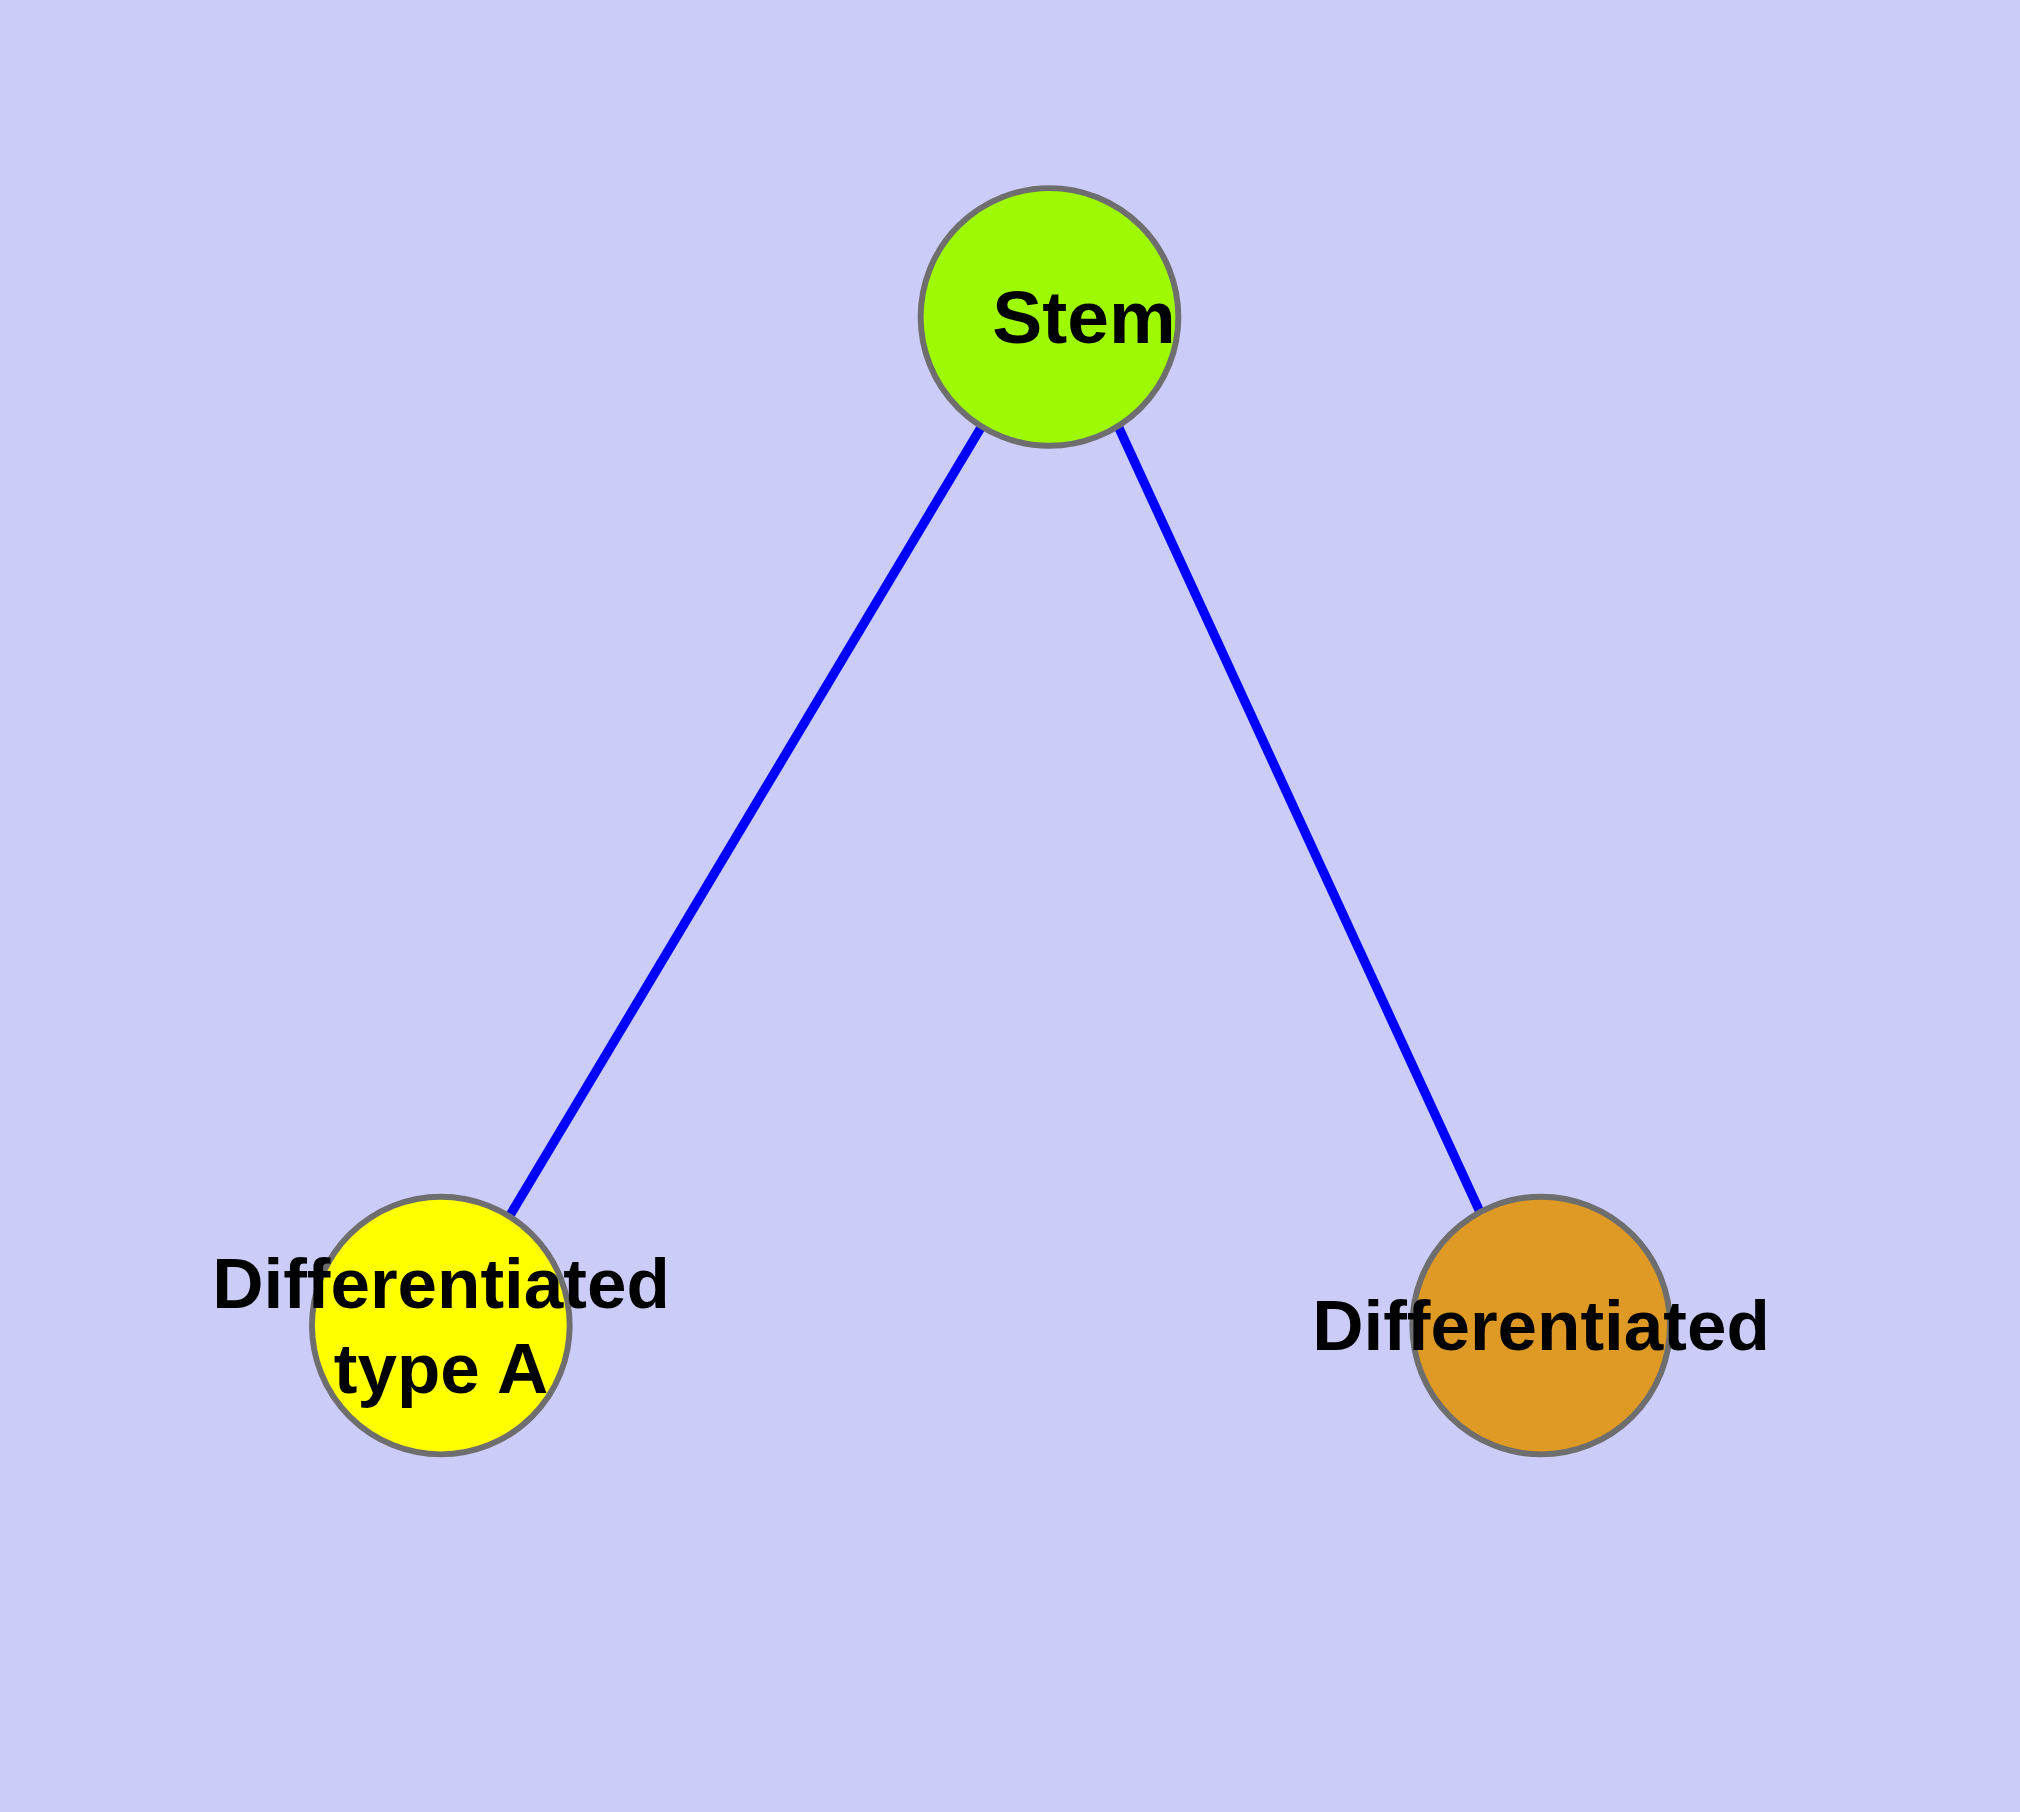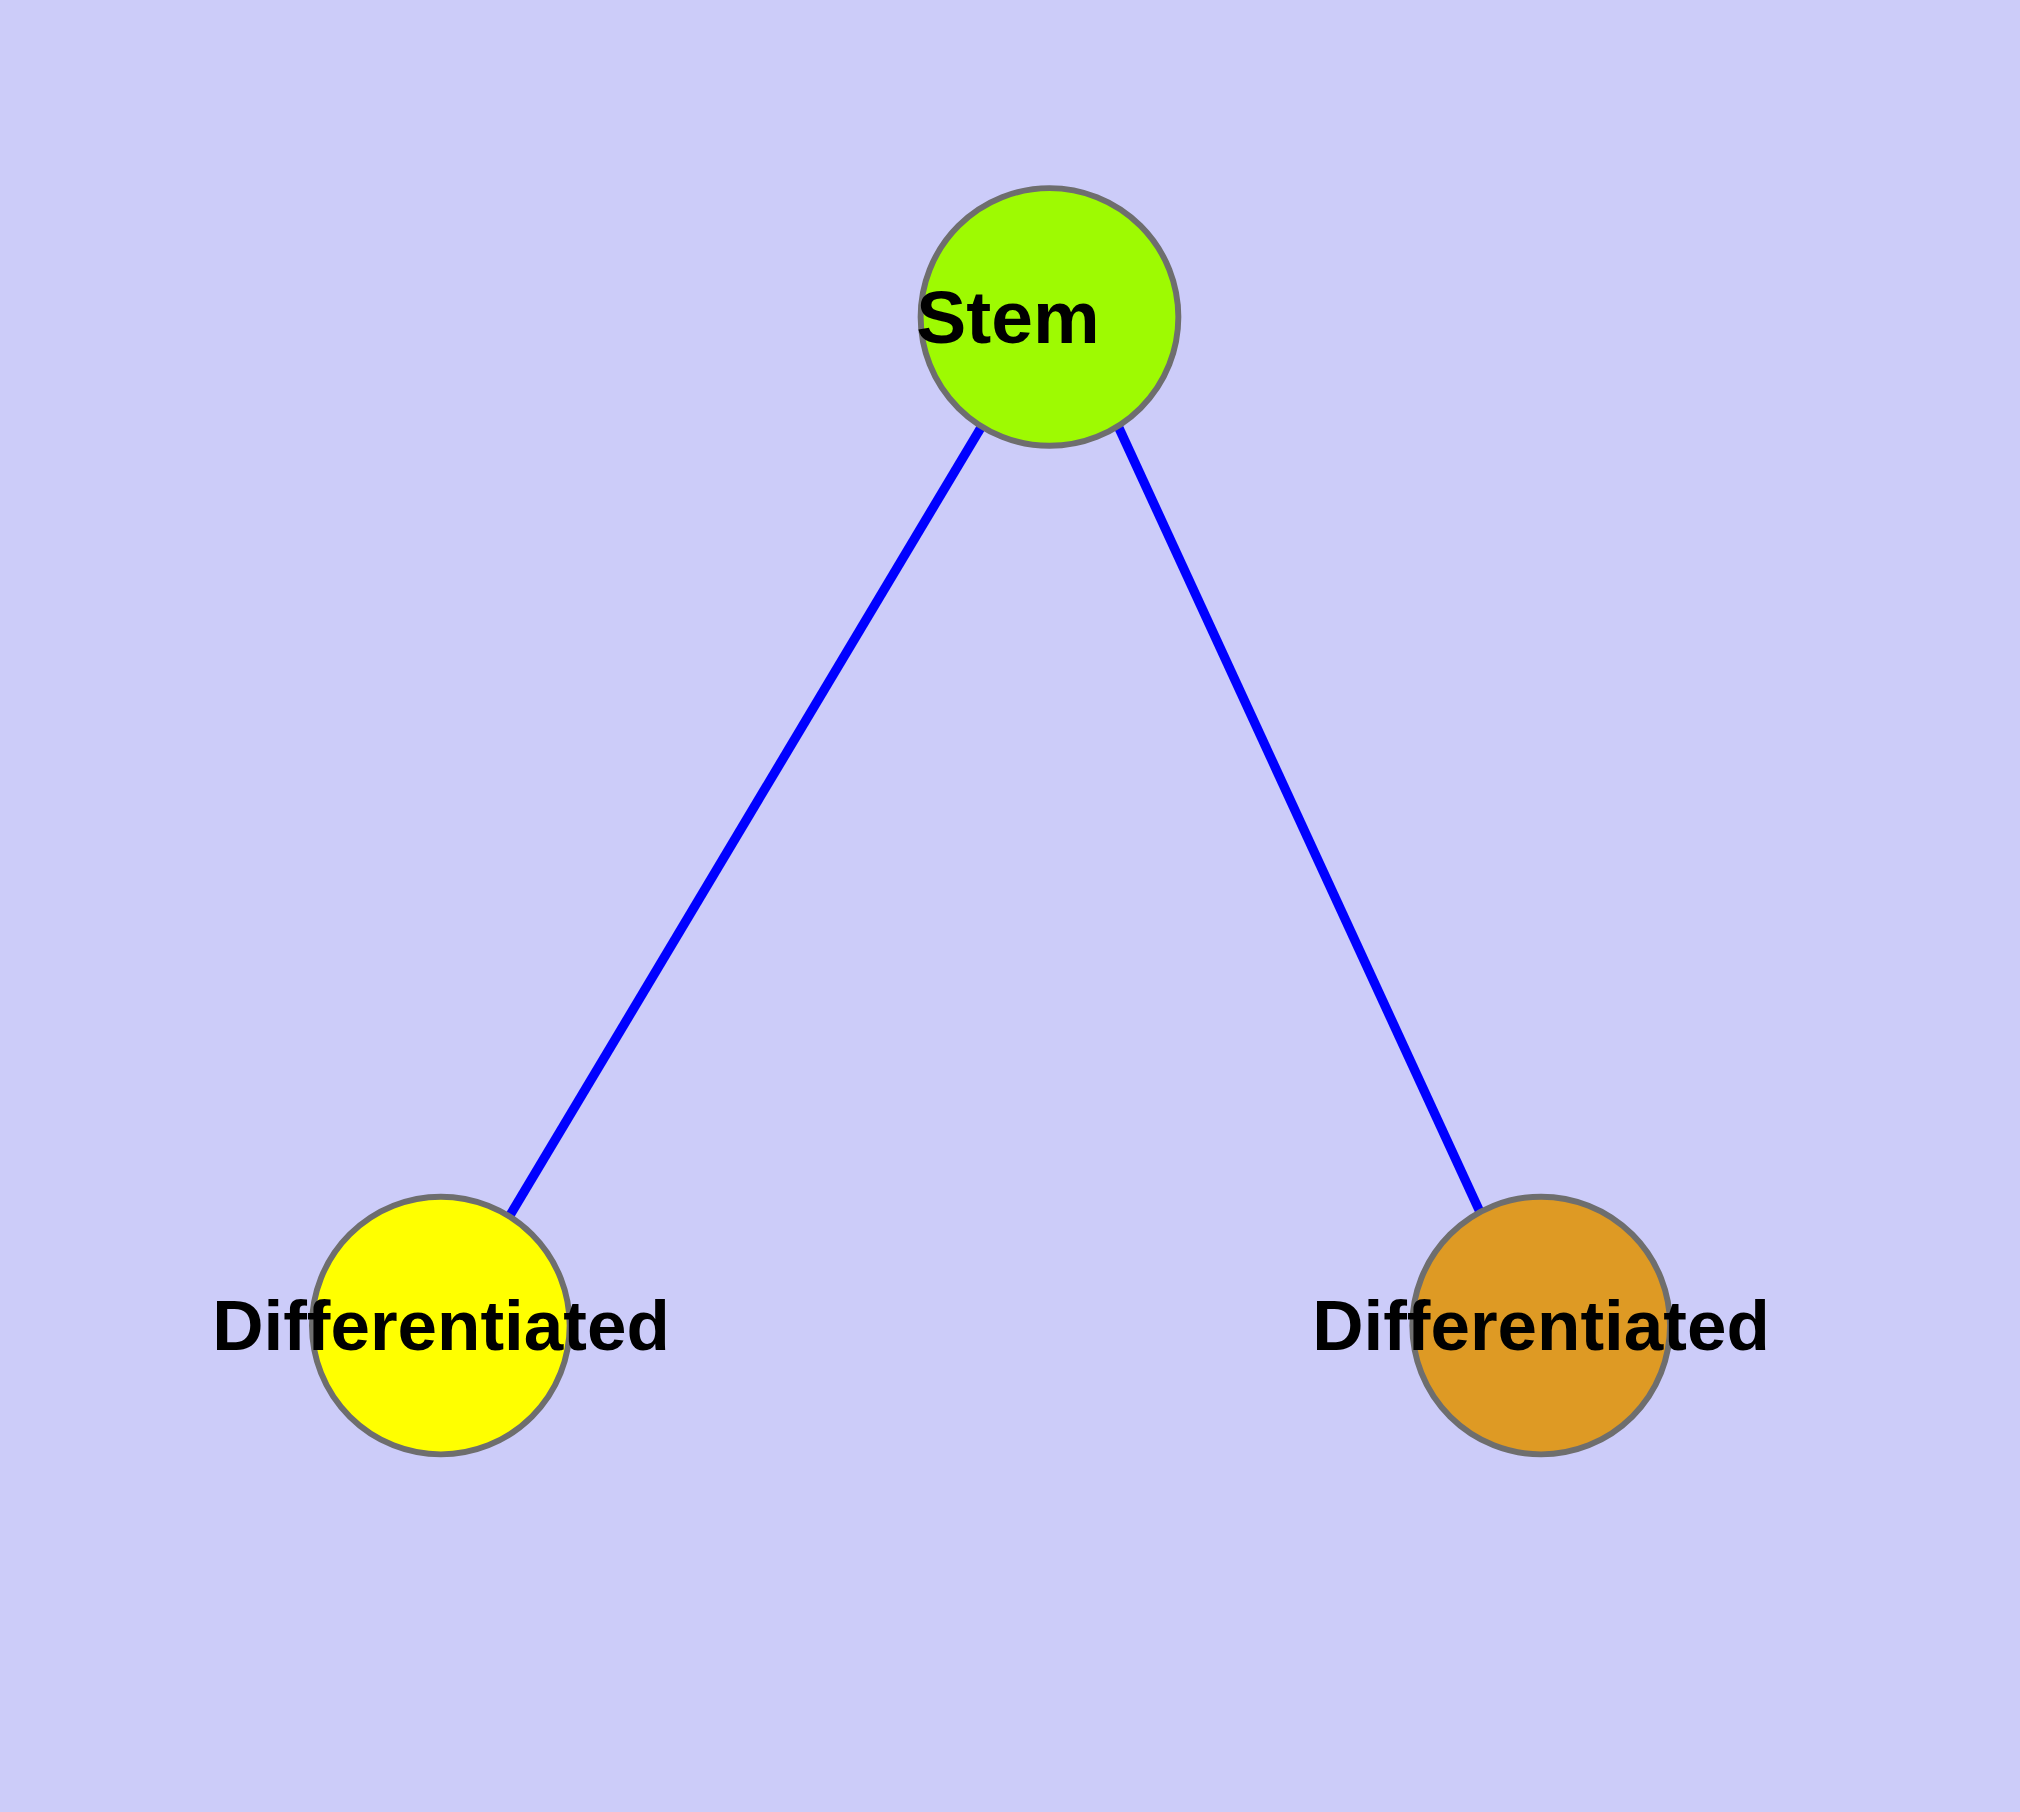--- a/index.html
+++ b/index.html
@@ -46,25 +46,26 @@
         <line x1="1319" y1="503" x2="1749" y2="1437" stroke="#0000ff" stroke-width="11" stroke-linecap="butt"></line>
       </g>
     <g id="node-layer">
         <circle cx="1238" cy="374" r="152" fill="#9efa02" stroke="#6e6e6e" stroke-width="7"></circle>
         <circle cx="520" cy="1564" r="152" fill="#ffff00" stroke="#6e6e6e" stroke-width="7"></circle>
         <circle cx="1818" cy="1564" r="152" fill="#de9a24" stroke="#6e6e6e" stroke-width="7"></circle>
       </g>
   </svg>
 
   <div id="label-layer">
-      <div class="node-label" style="left: 1008px; top: 317px; font-size: 75px; color: rgb(0, 0, 0);">
+      <div class="node-label" style="left: 1084px; top: 317px; font-size: 75px; color: rgb(0, 0, 0);">
         <span class="lbl-line">Stem</span>
       </div>
       <div class="node-label" style="left: 441px; top: 1326px; font-size: 71px; color: rgb(0, 0, 0);">
         <span class="lbl-line">Differentiated</span>
+        <span class="lbl-line">type A</span>
       </div>
       <div class="node-label" style="left: 1541px; top: 1326px; font-size: 71px; color: rgb(0, 0, 0);">
         <span class="lbl-line">Differentiated</span>
       </div>
     </div>
 
 </div>
 
 
 </body></html>

